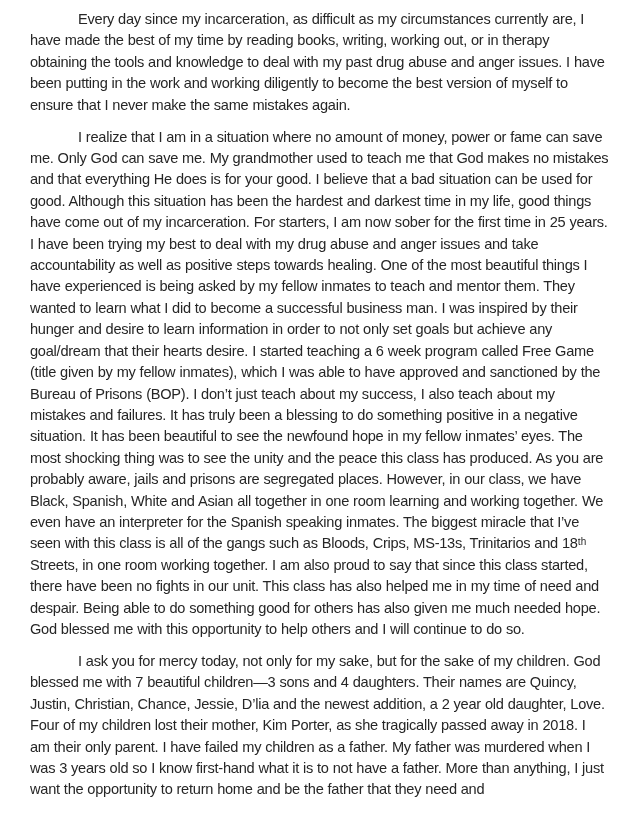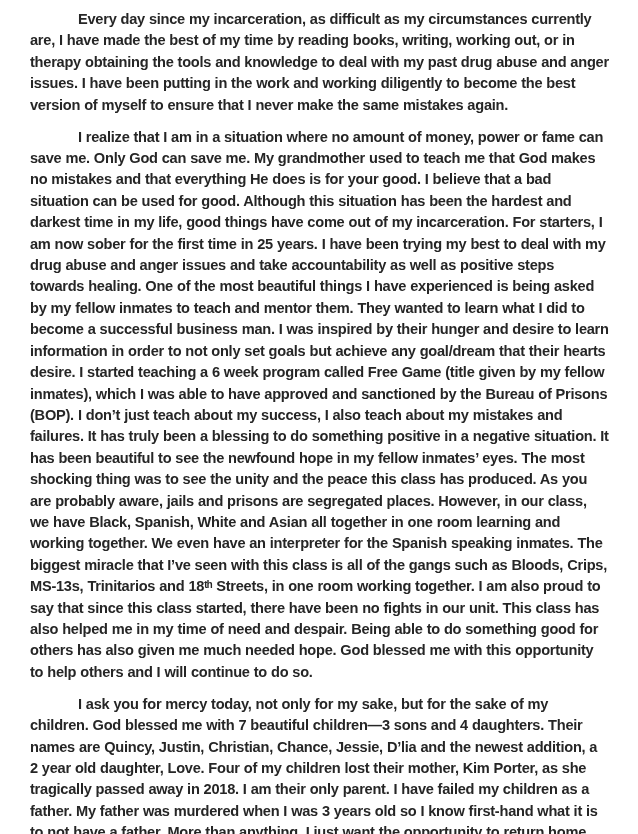--- a/index.html
+++ b/index.html
@@ -19,21 +19,20 @@
     font-size: 14.6px;
     line-height: 21.4px;
     letter-spacing: -0.25px;
     color: #262626;
     text-align: left;
   }
   .para {
     margin: 0 0 10.6px 0;
     text-indent: 48px;
     word-spacing: 0.2px;
-    font-weight: bold;
   }
 </style>
 </head>
 <body>
 
 <div class="page">
   <p class="para">Every day since my incarceration, as difficult as my circumstances currently are, I have made the best of my time by reading books, writing, working out, or in therapy obtaining the tools and knowledge to deal with my past drug abuse and anger issues. I have been putting in the work and working diligently to become the best version of myself to ensure that I never make the same mistakes again.</p>
   <p class="para">I realize that I am in a situation where no amount of money, power or fame can save me. Only God can save me. My grandmother used to teach me that God makes no mistakes and that everything He does is for your good. I believe that a bad situation can be used for good. Although this situation has been the hardest and darkest time in my life, good things have come out of my incarceration. For starters, I am now sober for the first time in 25 years. I have been trying my best to deal with my drug abuse and anger issues and take accountability as well as positive steps towards healing. One of the most beautiful things I have experienced is being asked by my fellow inmates to teach and mentor them. They wanted to learn what I did to become a successful business man. I was inspired by their hunger and desire to learn information in order to not only set goals but achieve any goal/dream that their hearts desire. I started teaching a 6 week program called Free Game (title given by my fellow inmates), which I was able to have approved and sanctioned by the Bureau of Prisons (BOP). I don’t just teach about my success, I also teach about my mistakes and failures. It has truly been a blessing to do something positive in a negative situation. It has been beautiful to see the newfound hope in my fellow inmates’ eyes. The most shocking thing was to see the unity and the peace this class has produced. As you are probably aware, jails and prisons are segregated places. However, in our class, we have Black, Spanish, White and Asian all together in one room learning and working together. We even have an interpreter for the Spanish speaking inmates. The biggest miracle that I’ve seen with this class is all of the gangs such as Bloods, Crips, MS-13s, Trinitarios and 18ᵗʰ Streets, in one room working together. I am also proud to say that since this class started, there have been no fights in our unit. This class has also helped me in my time of need and despair. Being able to do something good for others has also given me much needed hope. God blessed me with this opportunity to help others and I will continue to do so.</p>
   <p class="para">I ask you for mercy today, not only for my sake, but for the sake of my children. God blessed me with 7 beautiful children—3 sons and 4 daughters. Their names are Quincy, Justin, Christian, Chance, Jessie, D’lia and the newest addition, a 2 year old daughter, Love. Four of my children lost their mother, Kim Porter, as she tragically passed away in 2018. I am their only parent. I have failed my children as a father. My father was murdered when I was 3 years old so I know first-hand what it is to not have a father. More than anything, I just want the opportunity to return home and be the father that they need and</p>
 </div>

